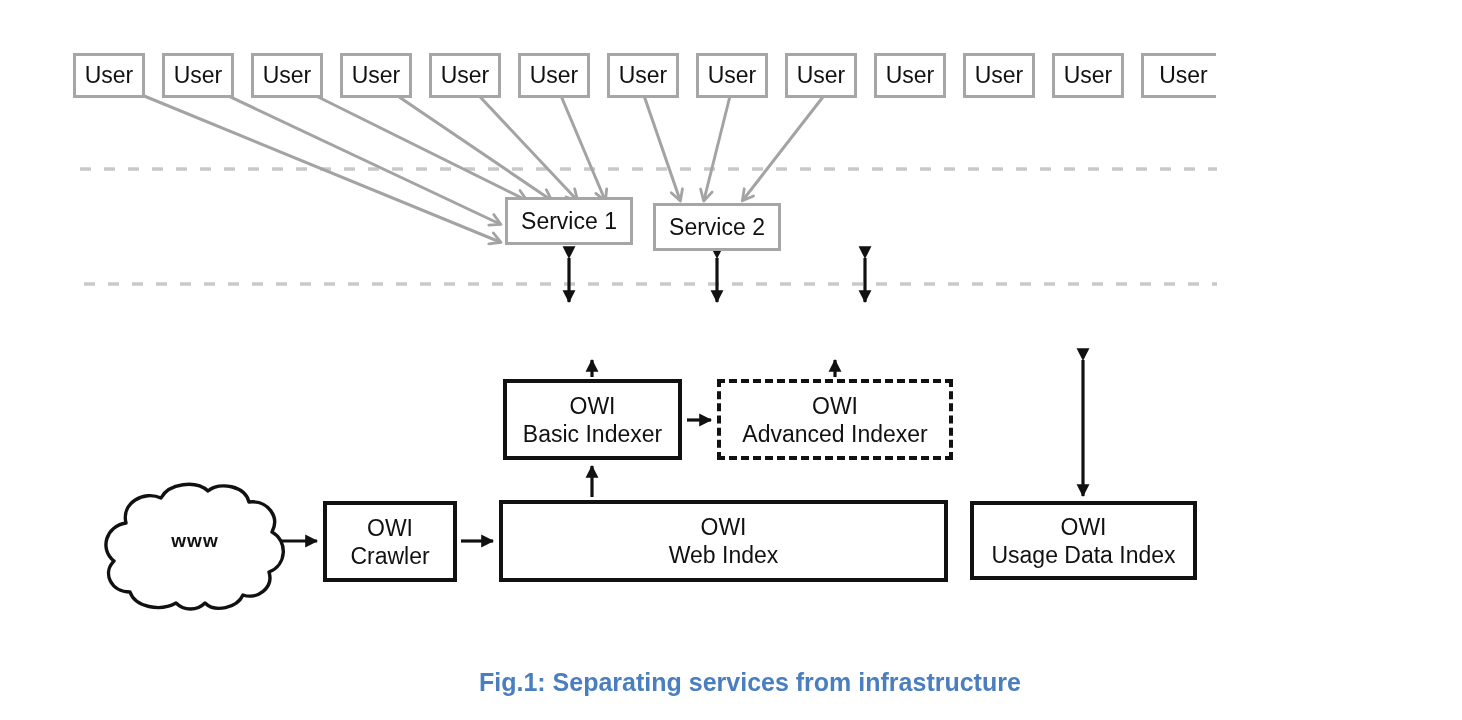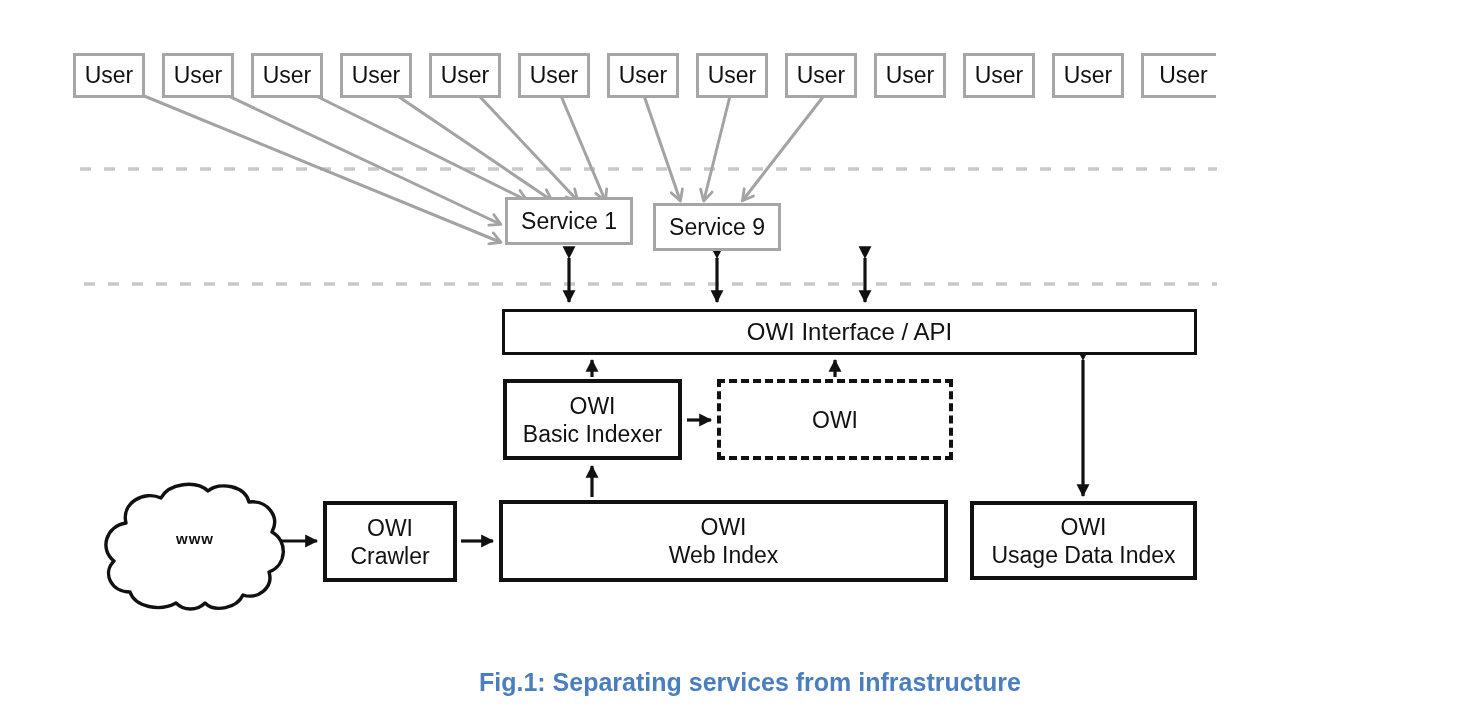--- a/index.html
+++ b/index.html
@@ -24,21 +24,21 @@
     font-size:23px;color:#111;line-height:28px;text-align:center;
   }
   .bbox.dashed{border-style:dashed;}
   .ifacebar{
     position:absolute;box-sizing:border-box;border:3px solid #111;background:#fff;
     display:flex;align-items:center;justify-content:center;
     font-size:24px;color:#111;
   }
   .www-label{
     position:absolute;left:130px;top:530px;width:130px;text-align:center;
-    font-size:15px;font-weight:bold;letter-spacing:1px;color:#111;
+    font-size:19px;font-weight:bold;letter-spacing:1px;color:#111;
   }
   .caption{
     position:absolute;left:433px;top:668px;
     font-size:25px;font-weight:bold;color:#4a7ebe;white-space:nowrap;margin-left:46px;
   }
   svg{display:block;}
 </style>
 </head>
 <body>
 
@@ -109,33 +109,31 @@
       <div class="user-box" style="left: 874px; width: 72px;">User</div>
       <div class="user-box" style="left: 963px; width: 72px;">User</div>
       <div class="user-box" style="left: 1052px; width: 72px;">User</div>
       <div class="user-box" style="left: 1141px; width: 85px;">User</div>
     </div>
 
   <div class="gbox" style="left:505px;top:185px;width:128px;height:48px;margin-top:12px;">
     <span>Service 1</span>
   </div>
   <div class="gbox" style="left:653px;top:203px;width:128px;height:48px;">
-    <span>Service 9</span>
+    <span>Service 2</span>
   </div>
 
-  <div class="ifacebar" style="left:502px;top:309px;width:695px;height:46px;">
-    <span>OWI Interface / API</span>
-  </div>
 
   <div class="bbox" style="left:503px;top:379px;width:179px;height:81px;">
     <span>OWI</span>
     <span>Basic Indexer</span>
   </div>
   <div class="bbox dashed" style="left:717px;top:379px;width:236px;height:81px;">
     <span>OWI</span>
+    <span>Advanced Indexer</span>
   </div>
 
   <div class="www-label">www</div>
 
   <div class="bbox" style="left:323px;top:501px;width:134px;height:81px;">
     <span>OWI</span>
     <span>Crawler</span>
   </div>
   <div class="bbox" style="left:499px;top:500px;width:449px;height:82px;">
     <span>OWI</span>

